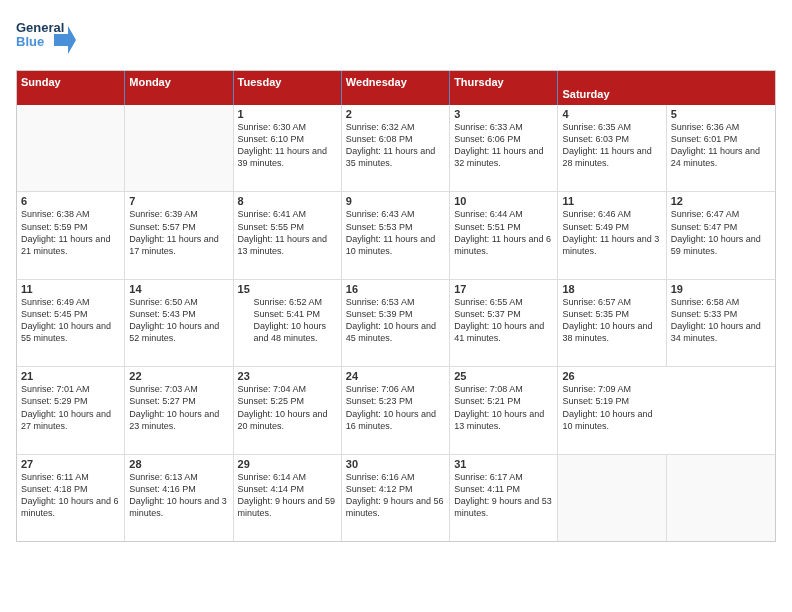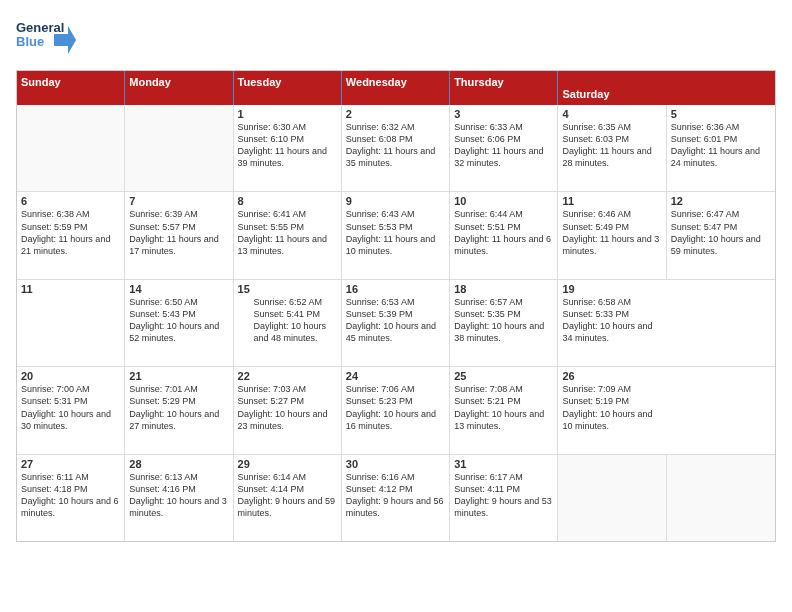--- a/index.html
+++ b/index.html
@@ -201,72 +201,81 @@
           <div class="cal-cell">
             <span class="day-num">12</span>
             <div class="cell-text" style="white-space: pre-line;">Sunrise: 6:47 AM
 Sunset: 5:47 PM
 Daylight: 10 hours and 59 minutes.</div>
           </div>
         </div>
         <div class="cal-row">
           <div class="cal-cell">
             <span class="day-num">11</span>
+            <div class="cell-text" style="white-space: pre-line;">Sunrise: 6:49 AM
+Sunset: 5:45 PM
+Daylight: 10 hours and 55 minutes.</div>
           </div>
           <div class="cal-cell">
             <span class="day-num">14</span>
             <div class="cell-text" style="white-space: pre-line;">Sunrise: 6:50 AM
 Sunset: 5:43 PM
 Daylight: 10 hours and 52 minutes.</div>
           </div>
           <div class="cal-cell">
             <span class="day-num">15</span>
             <div class="cell-text" style="white-space: pre-line; margin-left: 16px;">Sunrise: 6:52 AM
 Sunset: 5:41 PM
 Daylight: 10 hours and 48 minutes.</div>
           </div>
           <div class="cal-cell">
             <span class="day-num">16</span>
             <div class="cell-text" style="white-space: pre-line;">Sunrise: 6:53 AM
 Sunset: 5:39 PM
 Daylight: 10 hours and 45 minutes.</div>
           </div>
           <div class="cal-cell">
+            <span class="day-num">17</span>
+            <div class="cell-text" style="white-space: pre-line;">Sunrise: 6:55 AM
+Sunset: 5:37 PM
+Daylight: 10 hours and 41 minutes.</div>
+          </div>
+          <div class="cal-cell">
             <span class="day-num">18</span>
             <div class="cell-text" style="white-space: pre-line;">Sunrise: 6:57 AM
 Sunset: 5:35 PM
 Daylight: 10 hours and 38 minutes.</div>
           </div>
           <div class="cal-cell">
             <span class="day-num">19</span>
             <div class="cell-text" style="white-space: pre-line;">Sunrise: 6:58 AM
 Sunset: 5:33 PM
 Daylight: 10 hours and 34 minutes.</div>
           </div>
         </div>
         <div class="cal-row">
           <div class="cal-cell">
-            <span class="day-num">20</span>
-            <div class="cell-text" style="white-space: pre-line;">Sunrise: 7:00 AM
-Sunset: 5:31 PM
-Daylight: 10 hours and 30 minutes.</div>
-          </div>
-          <div class="cal-cell">
             <span class="day-num">21</span>
             <div class="cell-text" style="white-space: pre-line;">Sunrise: 7:01 AM
 Sunset: 5:29 PM
 Daylight: 10 hours and 27 minutes.</div>
           </div>
           <div class="cal-cell">
             <span class="day-num">22</span>
             <div class="cell-text" style="white-space: pre-line;">Sunrise: 7:03 AM
 Sunset: 5:27 PM
 Daylight: 10 hours and 23 minutes.</div>
           </div>
           <div class="cal-cell">
+            <span class="day-num">23</span>
+            <div class="cell-text" style="white-space: pre-line;">Sunrise: 7:04 AM
+Sunset: 5:25 PM
+Daylight: 10 hours and 20 minutes.</div>
+          </div>
+          <div class="cal-cell">
             <span class="day-num">24</span>
             <div class="cell-text" style="white-space: pre-line;">Sunrise: 7:06 AM
 Sunset: 5:23 PM
 Daylight: 10 hours and 16 minutes.</div>
           </div>
           <div class="cal-cell">
             <span class="day-num">25</span>
             <div class="cell-text" style="white-space: pre-line;">Sunrise: 7:08 AM
 Sunset: 5:21 PM
 Daylight: 10 hours and 13 minutes.</div>

